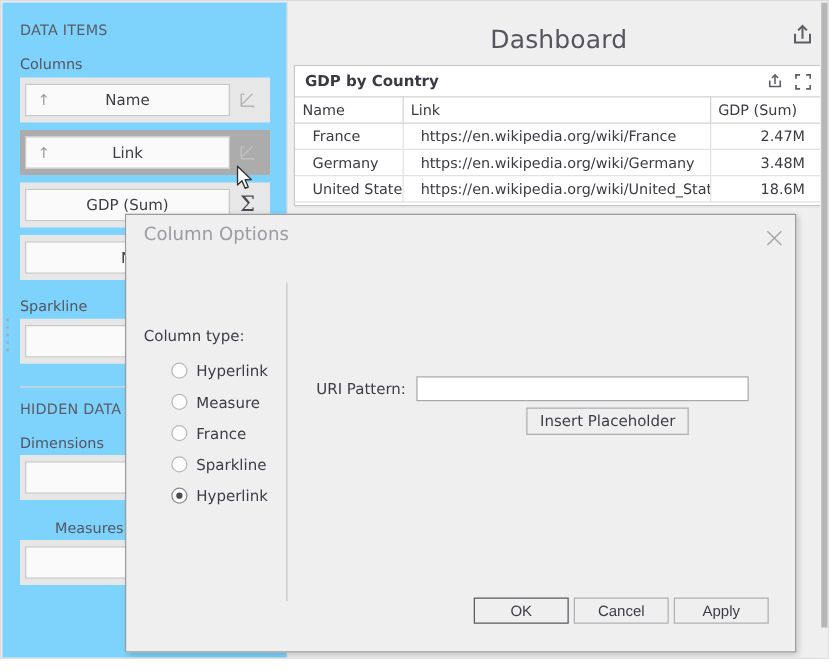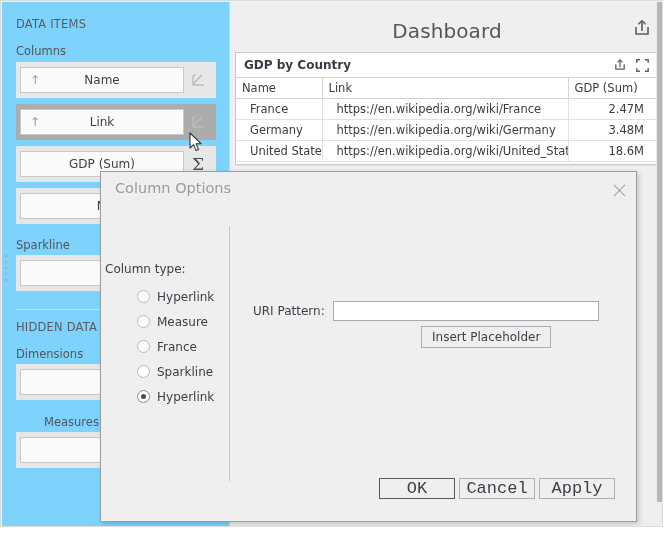--- a/index.html
+++ b/index.html
@@ -245,21 +245,21 @@
   }
   .dialog-body { position: absolute; left: 0; top: 34px; width: 537px; height: 270px; }
   .v-divider {
     position: absolute;
     left: 128px; top: 20px;
     width: 1px; height: 255px;
     background: #c7c7c9;
   }
   .coltype-label {
     position: absolute;
-    left: 4px; top: 56px;
+    left: 14px; top: 56px;
     font-size: 12px;
     color: #3d3d47;
     white-space: nowrap;
   }
   .radio-list { position: absolute; left: 36px; top: 78px; }
   .radio-row {
     display: flex;
     align-items: center;
     height: 25px;
     white-space: nowrap;
@@ -320,22 +320,22 @@
     left: 0; bottom: 0;
     width: 537px; height: 47px;
   }
   .dialog-footer .btn {
     position: absolute;
     top: 4px;
     height: 21px;
     width: 76px;
     background: #efeff0;
     border: 1px solid #b0b0b4;
-    font-family: Liberation Mono, monospace;
-    font-size: 17px;
+    font-family: Liberation Sans, sans-serif;
+    font-size: 12px;
     color: #3d3d47;
     cursor: default;
     padding: 0;
   }
   .dialog-footer .btn.default { border: 1px solid #5a5a5e; }
   .btn-ok     { left: 278px; }
   .btn-cancel { left: 358px; }
   .btn-apply  { left: 438px; }
 
   

